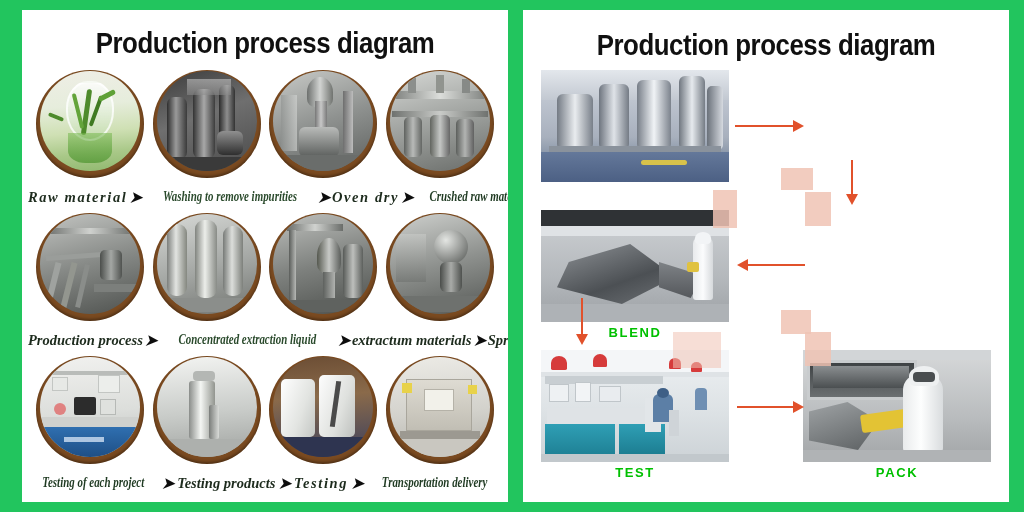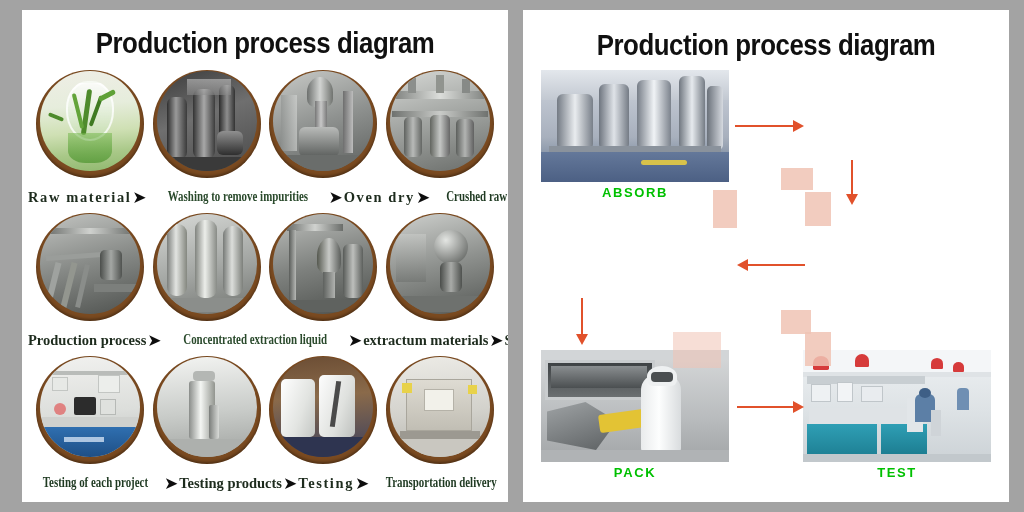--- a/index.html
+++ b/index.html
@@ -5,21 +5,21 @@
   * { box-sizing: border-box; margin: 0; padding: 0; }
   html, body {
     width: 1024px; height: 512px;
     background: #333333;
     font-family: "Liberation Sans", sans-serif;
     overflow: hidden;
   }
   .screen {
     position: relative;
     width: 1024px; height: 512px;
-    background: #a3a3a3;
+    background: #22c55e;
     display: flex;
   }
 
   
   .panel {
     position: relative;
     background: #ffffff;
     overflow: hidden;
   }
   .panel-left  { position: absolute; left: 22px;  top: 10px; width: 486px; height: 492px; }
@@ -36,20 +36,21 @@
     margin-top: 16px;
     white-space: nowrap;
   }
   .panel-right .title { margin-top: 18px; }
 
   
   .rows { margin-top: 10px; }
   .row {
     position: relative;
     height: 143px;
+    font-style: italic;
   }
   .circles {
     display: flex;
     justify-content: space-between;
     padding: 0 14px;
     height: 110px;
   }
   .circ-wrap {
     position: relative;
     width: 108px; height: 108px;
@@ -367,51 +368,49 @@
             <i style="left:0;top:0;width:188px;height:30px;background:linear-gradient(180deg,#e3e7ec,#c2c8d1);"></i>
             <i style="left:16px;top:24px;width:36px;height:56px;border-radius:6px;background:linear-gradient(90deg,#737a84,#e9ecef 50%,#787f89);"></i>
             <i style="left:58px;top:14px;width:30px;height:66px;border-radius:6px;background:linear-gradient(90deg,#6e757f,#dfe3e8 50%,#747b85);"></i>
             <i style="left:96px;top:10px;width:34px;height:70px;border-radius:6px;background:linear-gradient(90deg,#767d87,#f0f3f6 50%,#7b828c);"></i>
             <i style="left:138px;top:6px;width:26px;height:74px;border-radius:6px;background:linear-gradient(90deg,#707780,#e6eaee 50%,#767d86);"></i>
             <i style="left:166px;top:16px;width:16px;height:64px;border-radius:5px;background:linear-gradient(90deg,#6a717a,#d6dae0);"></i>
             <i style="left:8px;top:76px;width:172px;height:6px;background:#8a929c;"></i>
             <i style="left:0;top:82px;width:188px;height:30px;background:linear-gradient(180deg,#64789a,#4c6084);"></i>
             <i style="left:100px;top:90px;width:46px;height:5px;background:#d8c24a;border-radius:3px;"></i>
           </div>
-          <div class="cap">ABSORB</div>
         </div>
 
         <div class="ar ar-h" style="left:194px;top:55px;width:60px;"></div>
         <div class="ar-head head-r" style="left:252px;top:50px;"></div>
       </div>
 
       <div class="grid-row">
+        <div class="cell">
+          <div class="photo" style="background:linear-gradient(180deg,#cfd2d5,#b4b8bc 60%,#9da1a5);">
+            <i style="left:0;top:0;width:188px;height:16px;background:#2f3235;"></i>
+            <i style="left:0;top:16px;width:188px;height:10px;background:#dfe2e5;"></i>
+            <i style="left:16px;top:34px;width:118px;height:60px;background:linear-gradient(160deg,#8e9296,#4c5054 60%,#6d7175);clip-path:polygon(10% 30%,62% 0,100% 55%,55% 100%,0 72%);"></i>
+            <i style="left:118px;top:52px;width:44px;height:36px;background:linear-gradient(180deg,#7e8286,#55585c);clip-path:polygon(0 0,100% 38%,72% 100%,0 70%);"></i>
+            <i style="left:152px;top:26px;width:20px;height:64px;border-radius:8px 8px 3px 3px;background:linear-gradient(90deg,#e8eaec,#fbfcfd 50%,#d6d9dc);"></i>
+            <i style="left:154px;top:22px;width:16px;height:12px;border-radius:50% 50% 4px 4px;background:#f2f4f6;"></i>
+            <i style="left:146px;top:52px;width:12px;height:10px;background:#e0c240;border-radius:2px;"></i>
+            <i style="left:0;top:94px;width:188px;height:18px;background:#aeb2b6;"></i>
+          </div>
+          <div class="cap">BLEND</div>
+        </div>
 
         <div class="ar ar-v" style="left:310px;top:-50px;height:36px;"></div>
         <div class="ar-head head-d" style="left:305px;top:-16px;"></div>
 
         <div class="ar ar-h" style="left:206px;top:54px;width:58px;"></div>
         <div class="ar-head head-l" style="left:196px;top:49px;"></div>
       </div>
 
       <div class="grid-row">
-        <div class="cell">
-          <div class="photo" style="background:linear-gradient(180deg,#d7d9da,#b9bcbe 60%,#a1a4a6);">
-            <i style="left:0;top:0;width:188px;height:10px;background:#d2d5d7;"></i>
-            <i style="left:4px;top:10px;width:110px;height:40px;background:linear-gradient(180deg,#3e4244,#6c7072);border:3px solid #c9ccce;"></i>
-            <i style="left:10px;top:16px;width:96px;height:22px;background:linear-gradient(180deg,#8a8e90,#4b4f51);"></i>
-            <i style="left:6px;top:52px;width:70px;height:48px;background:linear-gradient(160deg,#9fa3a5,#5c6062);clip-path:polygon(0 20%,55% 0,100% 40%,70% 100%,0 80%);"></i>
-            <i style="left:58px;top:62px;width:46px;height:18px;background:#e3c334;border-radius:3px;transform:rotate(-8deg);"></i>
-            <i style="left:100px;top:24px;width:40px;height:78px;border-radius:16px 16px 4px 4px;background:linear-gradient(90deg,#e9ebec,#fdfefe 45%,#d9dcde);"></i>
-            <i style="left:106px;top:16px;width:30px;height:20px;border-radius:50% 50% 6px 6px;background:#eef0f1;"></i>
-            <i style="left:110px;top:22px;width:22px;height:10px;border-radius:4px;background:#4a4e50;"></i>
-            <i style="left:0;top:100px;width:188px;height:12px;background:#b0b3b5;"></i>
-          </div>
-          <div class="cap">PACK</div>
-        </div>
         <div class="cell">
           <div class="photo" style="background:linear-gradient(180deg,#eef1f3,#dde2e5 55%,#ccd2d6);">
             <i style="left:0;top:0;width:188px;height:22px;background:#f4f6f8;"></i>
             <i style="left:0;top:22px;width:188px;height:5px;background:#dfe3e6;"></i>
             <i style="left:10px;top:6px;width:16px;height:14px;background:#d63b3b;border-radius:50% 50% 10% 10%;"></i>
             <i style="left:52px;top:4px;width:14px;height:13px;background:#d63b3b;border-radius:50% 50% 10% 10%;"></i>
             <i style="left:128px;top:8px;width:12px;height:11px;background:#d63b3b;border-radius:50% 50% 10% 10%;"></i>
             <i style="left:150px;top:12px;width:11px;height:10px;background:#d63b3b;border-radius:50% 50% 10% 10%;"></i>
             <i style="left:4px;top:26px;width:118px;height:8px;background:#c8ced2;"></i>
             <i style="left:8px;top:34px;width:20px;height:18px;background:#eef1f3;border:1px solid #c0c6ca;"></i>
@@ -422,20 +421,34 @@
             <i style="left:78px;top:74px;width:46px;height:30px;background:linear-gradient(180deg,#2f9fb5,#1d7e92);"></i>
             <i style="left:104px;top:48px;width:16px;height:34px;background:#e2e6e9;"></i>
             <i style="left:112px;top:44px;width:20px;height:28px;background:#5c7fa6;border-radius:6px 6px 0 0;"></i>
             <i style="left:116px;top:38px;width:12px;height:10px;background:#3e5f86;border-radius:50%;"></i>
             <i style="left:128px;top:60px;width:10px;height:26px;background:#cfd4d8;"></i>
             <i style="left:154px;top:38px;width:12px;height:22px;background:#6f8fb3;border-radius:4px 4px 0 0;"></i>
             <i style="left:0;top:104px;width:188px;height:8px;background:#c2c8cc;"></i>
           </div>
           <div class="cap">TEST</div>
         </div>
+        <div class="cell">
+          <div class="photo" style="background:linear-gradient(180deg,#d7d9da,#b9bcbe 60%,#a1a4a6);">
+            <i style="left:0;top:0;width:188px;height:10px;background:#d2d5d7;"></i>
+            <i style="left:4px;top:10px;width:110px;height:40px;background:linear-gradient(180deg,#3e4244,#6c7072);border:3px solid #c9ccce;"></i>
+            <i style="left:10px;top:16px;width:96px;height:22px;background:linear-gradient(180deg,#8a8e90,#4b4f51);"></i>
+            <i style="left:6px;top:52px;width:70px;height:48px;background:linear-gradient(160deg,#9fa3a5,#5c6062);clip-path:polygon(0 20%,55% 0,100% 40%,70% 100%,0 80%);"></i>
+            <i style="left:58px;top:62px;width:46px;height:18px;background:#e3c334;border-radius:3px;transform:rotate(-8deg);"></i>
+            <i style="left:100px;top:24px;width:40px;height:78px;border-radius:16px 16px 4px 4px;background:linear-gradient(90deg,#e9ebec,#fdfefe 45%,#d9dcde);"></i>
+            <i style="left:106px;top:16px;width:30px;height:20px;border-radius:50% 50% 6px 6px;background:#eef0f1;"></i>
+            <i style="left:110px;top:22px;width:22px;height:10px;border-radius:4px;background:#4a4e50;"></i>
+            <i style="left:0;top:100px;width:188px;height:12px;background:#b0b3b5;"></i>
+          </div>
+          <div class="cap">PACK</div>
+        </div>
 
         <div class="ar ar-v" style="left:40px;top:-52px;height:38px;"></div>
         <div class="ar-head head-d" style="left:35px;top:-16px;"></div>
 
         <div class="ar ar-h" style="left:196px;top:56px;width:58px;"></div>
         <div class="ar-head head-r" style="left:252px;top:51px;"></div>
       </div>
 
     </div>
   </div>

